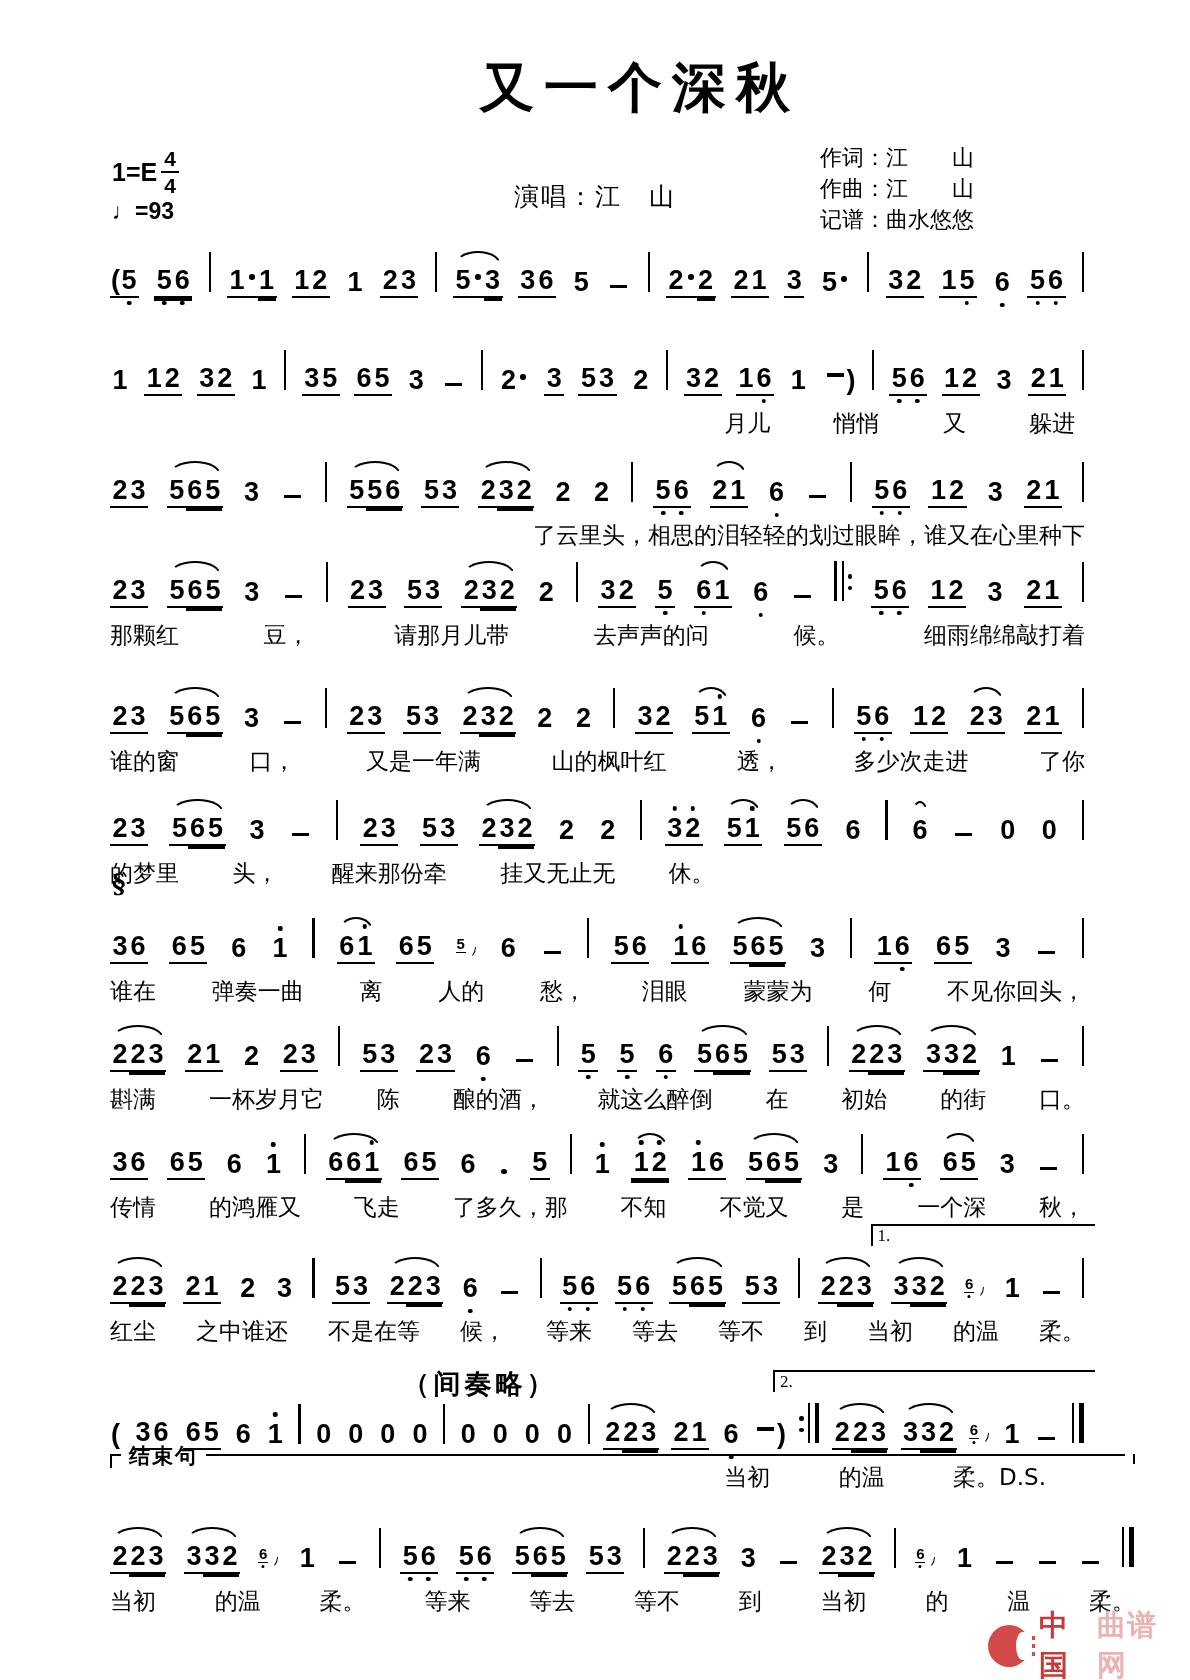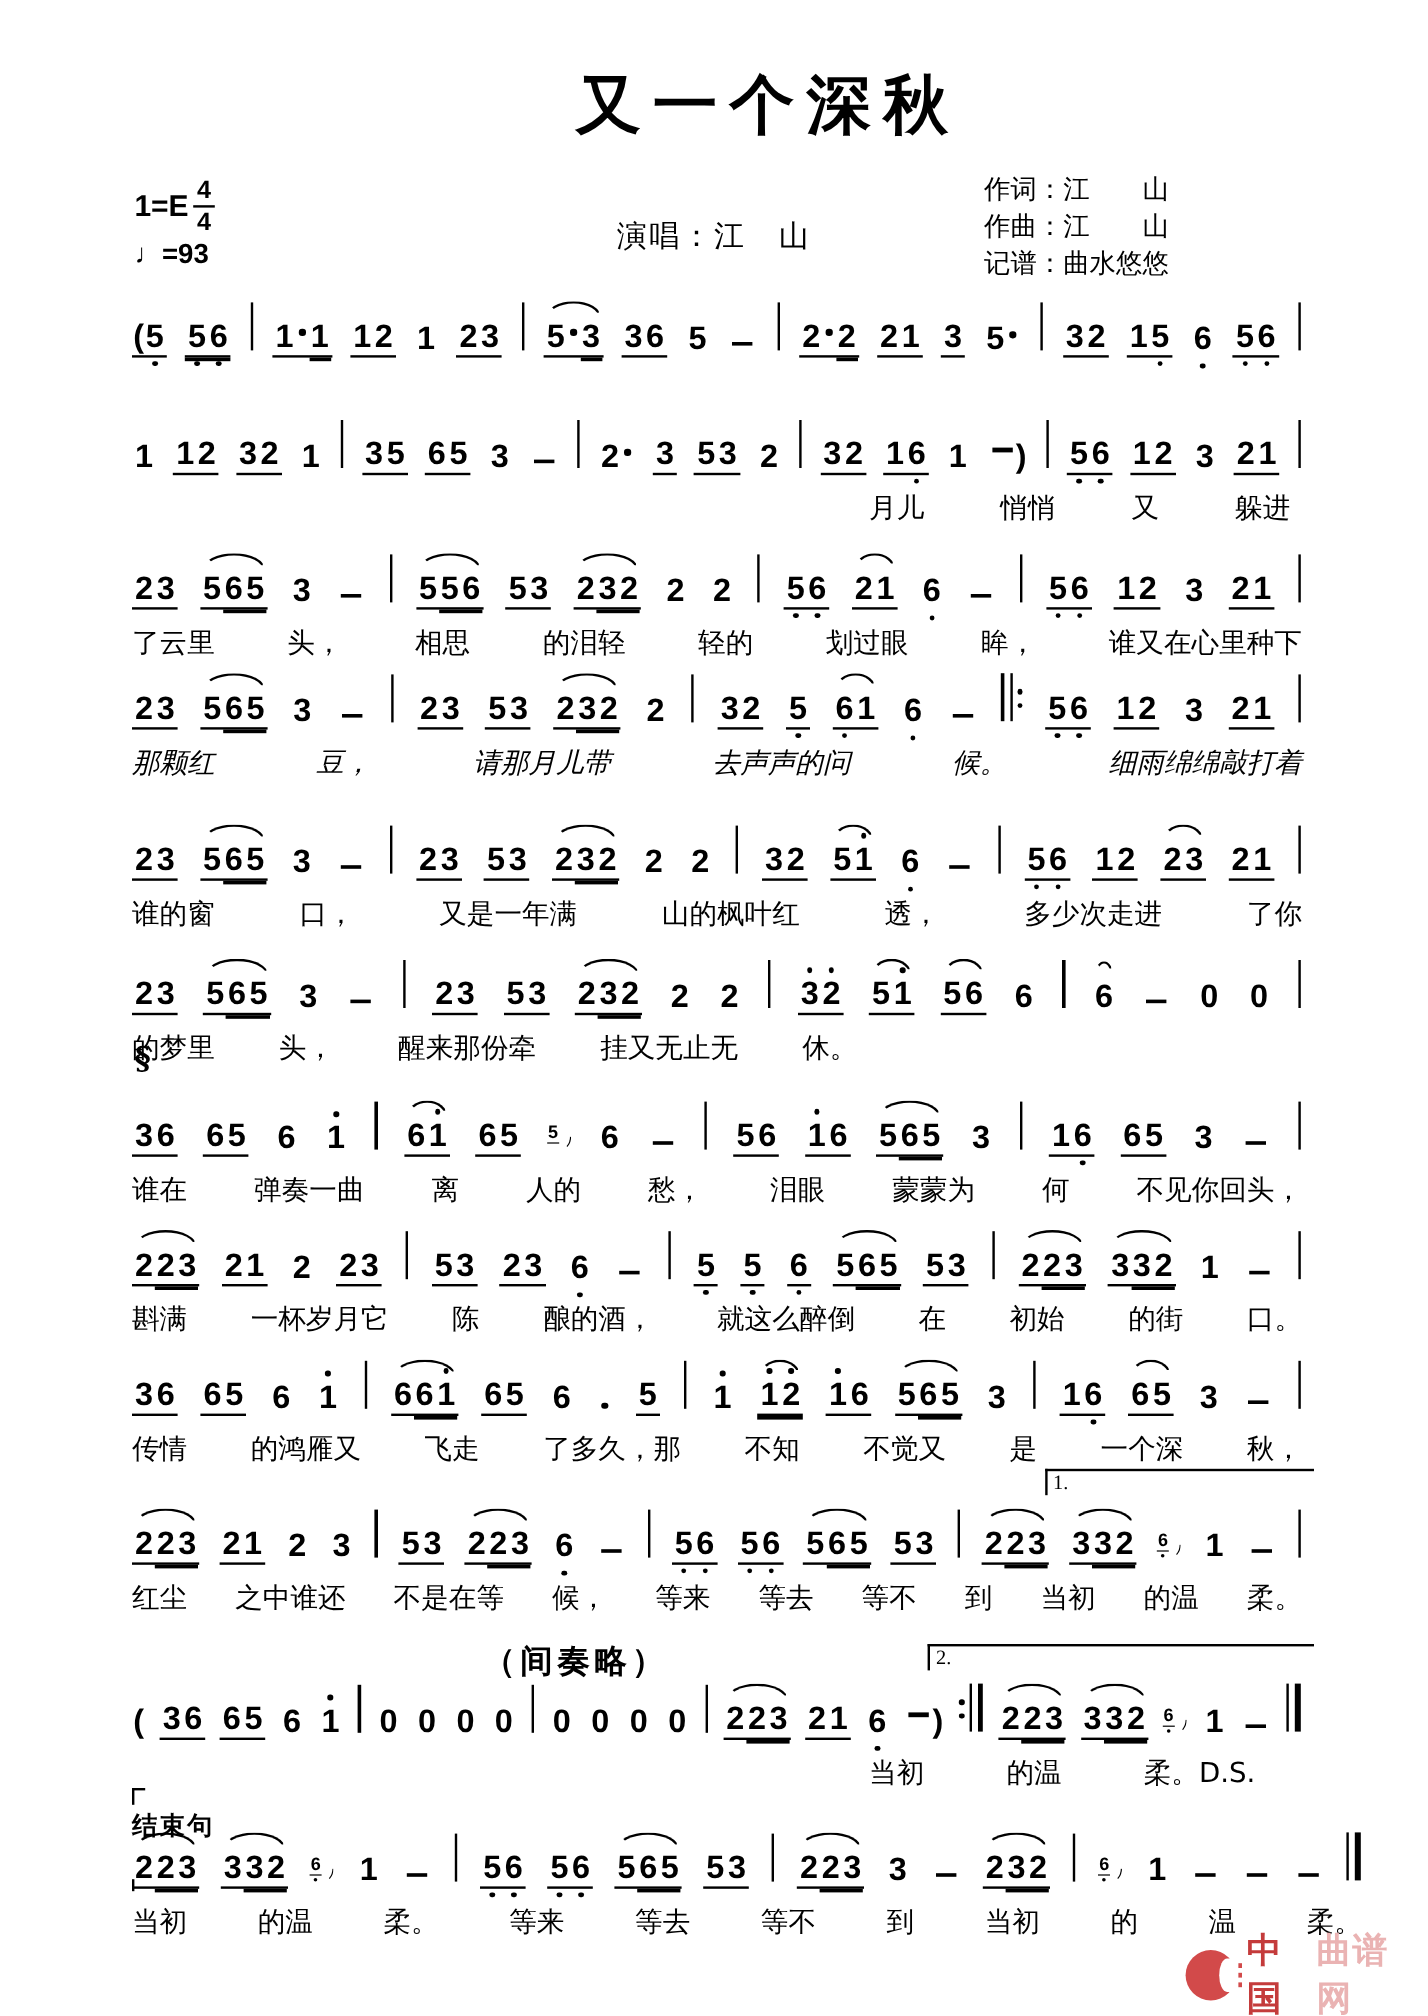--- a/index.html
+++ b/index.html
@@ -335,21 +335,21 @@
           </span>
           <span class="tok">
             <span class="c">3</span>
           </span>
           <span class="tok u1">
             <span class="c">2</span>
             <span class="c">1</span>
           </span>
           <span class="bl"></span>
         </div>
-        <div class="lrow" style="margin-left: 0%; width: 100%;">
+        <div class="lrow" style="margin-left: 0%; width: 100%; justify-content: flex-end;">
           <span>了云里</span>
           <span>头，</span>
           <span>相思</span>
           <span>的泪轻</span>
           <span>轻的</span>
           <span>划过眼</span>
           <span>眸，</span>
           <span>谁又在心里种下</span>
         </div>
       </div>
@@ -427,21 +427,21 @@
           </span>
           <span class="tok">
             <span class="c">3</span>
           </span>
           <span class="tok u1">
             <span class="c">2</span>
             <span class="c">1</span>
           </span>
           <span class="bl"></span>
         </div>
-        <div class="lrow" style="margin-left: 0%; width: 100%; font-style: italic;">
+        <div class="lrow" style="margin-left: 0%; width: 100%;">
           <span>那颗红</span>
           <span>豆，</span>
           <span>请那月儿带</span>
           <span>去声声的问</span>
           <span>候。</span>
           <span>细雨绵绵敲打着</span>
         </div>
       </div>
       <div class="sys" style="top: 668px;">
         <div class="nrow">
@@ -1176,21 +1176,21 @@
           <span>等不</span>
           <span>到</span>
           <span>当初</span>
           <span>的</span>
           <span>温</span>
           <span>柔。</span>
         </div>
       </div>
     </div>
 
-  <div class="endhdr" style="top:1482px;flex-direction:column;">
+  <div class="endhdr" style="top:1446px;">
     <span class="tickL"></span>
     <span class="endlabel">结束句</span>
     <span class="hline"></span>
     <span class="tickR"></span>
   </div>
 
   <div class="wm">
     <div class="wmrow">
       <span class="wmlogo"></span>
       <span class="wmsan">

